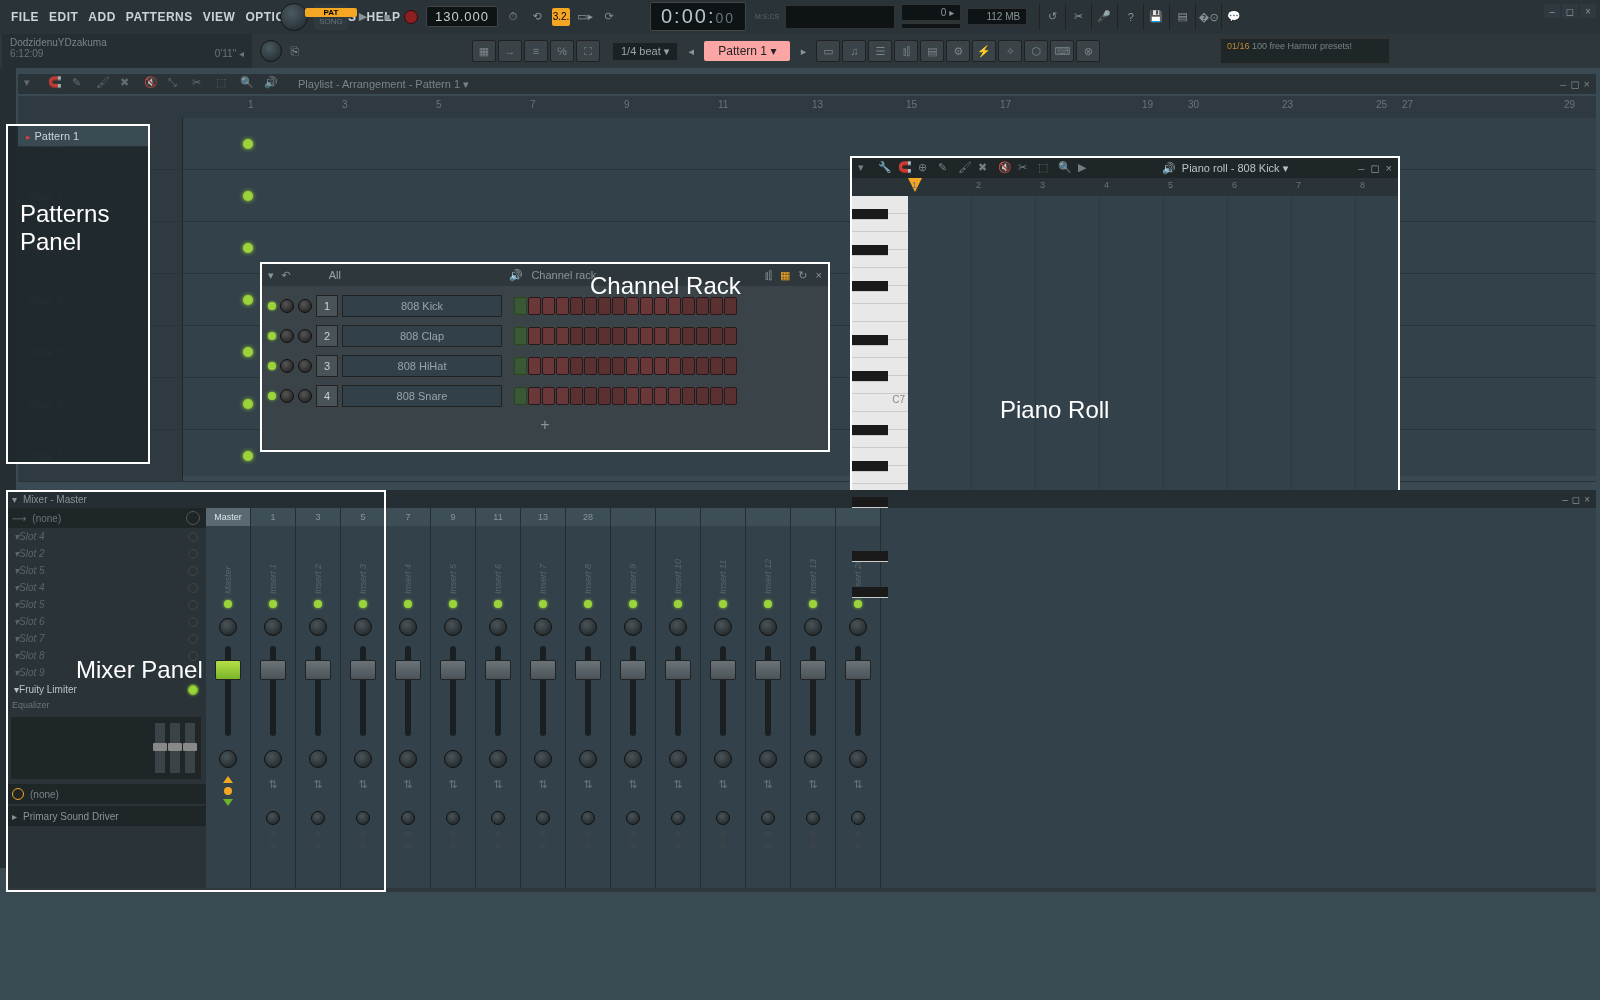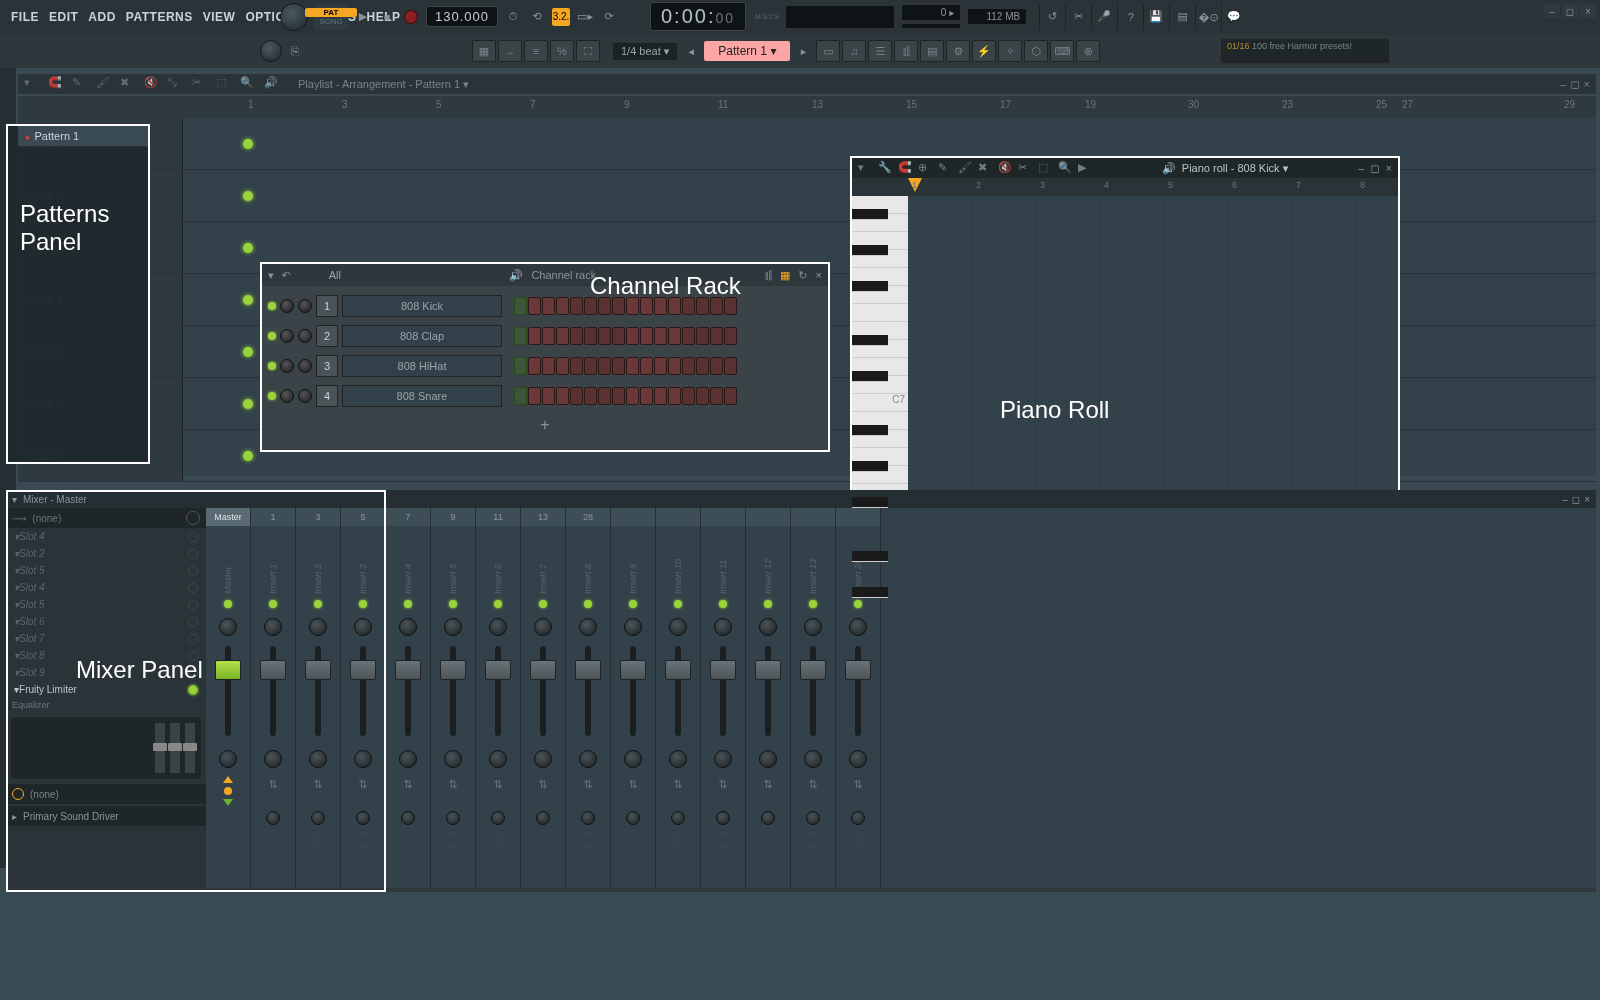--- a/index.html
+++ b/index.html
@@ -186,20 +186,27 @@
     </div>
   </div>
   <div class="win-controls">
     <span>–</span>
     <span>◻</span>
     <span>×</span>
   </div>
 </div>
 
 <div class="toolbar2">
+  <div class="hint-panel">
+    <div class="hint-title">DodzidenuYDzakuma</div>
+    <div style="display:flex;justify-content:space-between">
+      <span class="hint-time">6:12:09</span>
+      <span class="hint-time">0'11"  ◂</span>
+    </div>
+  </div>
   <div class="knob-big" style="width:22px;height:22px"></div>
   <span class="tbtn">⎘</span>
   <span style="width:160px"></span>
   <div class="tb2-group">
     <span class="tb2-btn">▦</span>
     <span class="tb2-btn">→</span>
     <span class="tb2-btn">≡</span>
     <span class="tb2-btn">℅</span>
     <span class="tb2-btn">⛶</span>
   </div>
@@ -252,21 +259,21 @@
   <div class="pl-ruler" id="pl-ruler">
       <span class="bar-num" style="left: 230px;">1</span>
       <span class="bar-num" style="left: 324px;">3</span>
       <span class="bar-num" style="left: 418px;">5</span>
       <span class="bar-num" style="left: 512px;">7</span>
       <span class="bar-num" style="left: 606px;">9</span>
       <span class="bar-num" style="left: 700px;">11</span>
       <span class="bar-num" style="left: 794px;">13</span>
       <span class="bar-num" style="left: 888px;">15</span>
       <span class="bar-num" style="left: 982px;">17</span>
-      <span class="bar-num" style="left: 1067px;">19</span>
+      <span class="bar-num" style="left: 1124px;">19</span>
       <span class="bar-num" style="left: 1170px;">30</span>
       <span class="bar-num" style="left: 1264px;">23</span>
       <span class="bar-num" style="left: 1358px;">25</span>
       <span class="bar-num" style="left: 1384px;">27</span>
       <span class="bar-num" style="left: 1546px;">29</span>
     </div>
   <div class="pl-tracks" id="pl-tracks">
       <div class="pl-track">
         <div class="pl-track-head">Track 1</div>
         <span class="pl-track-dot"></span>

